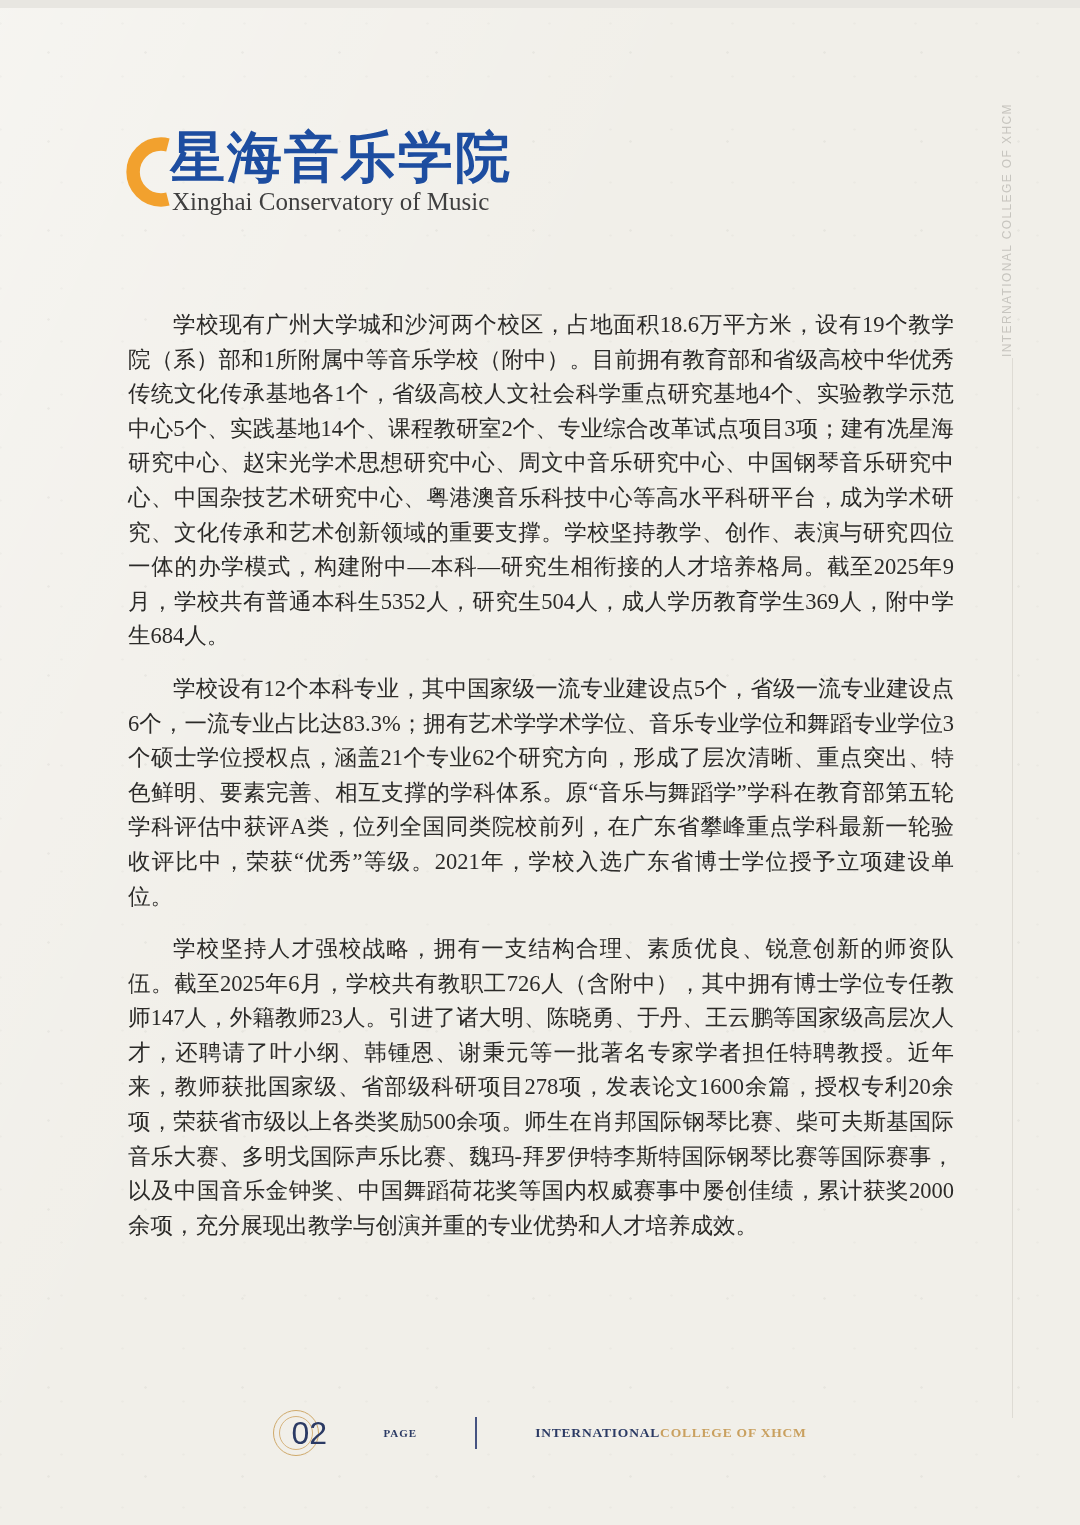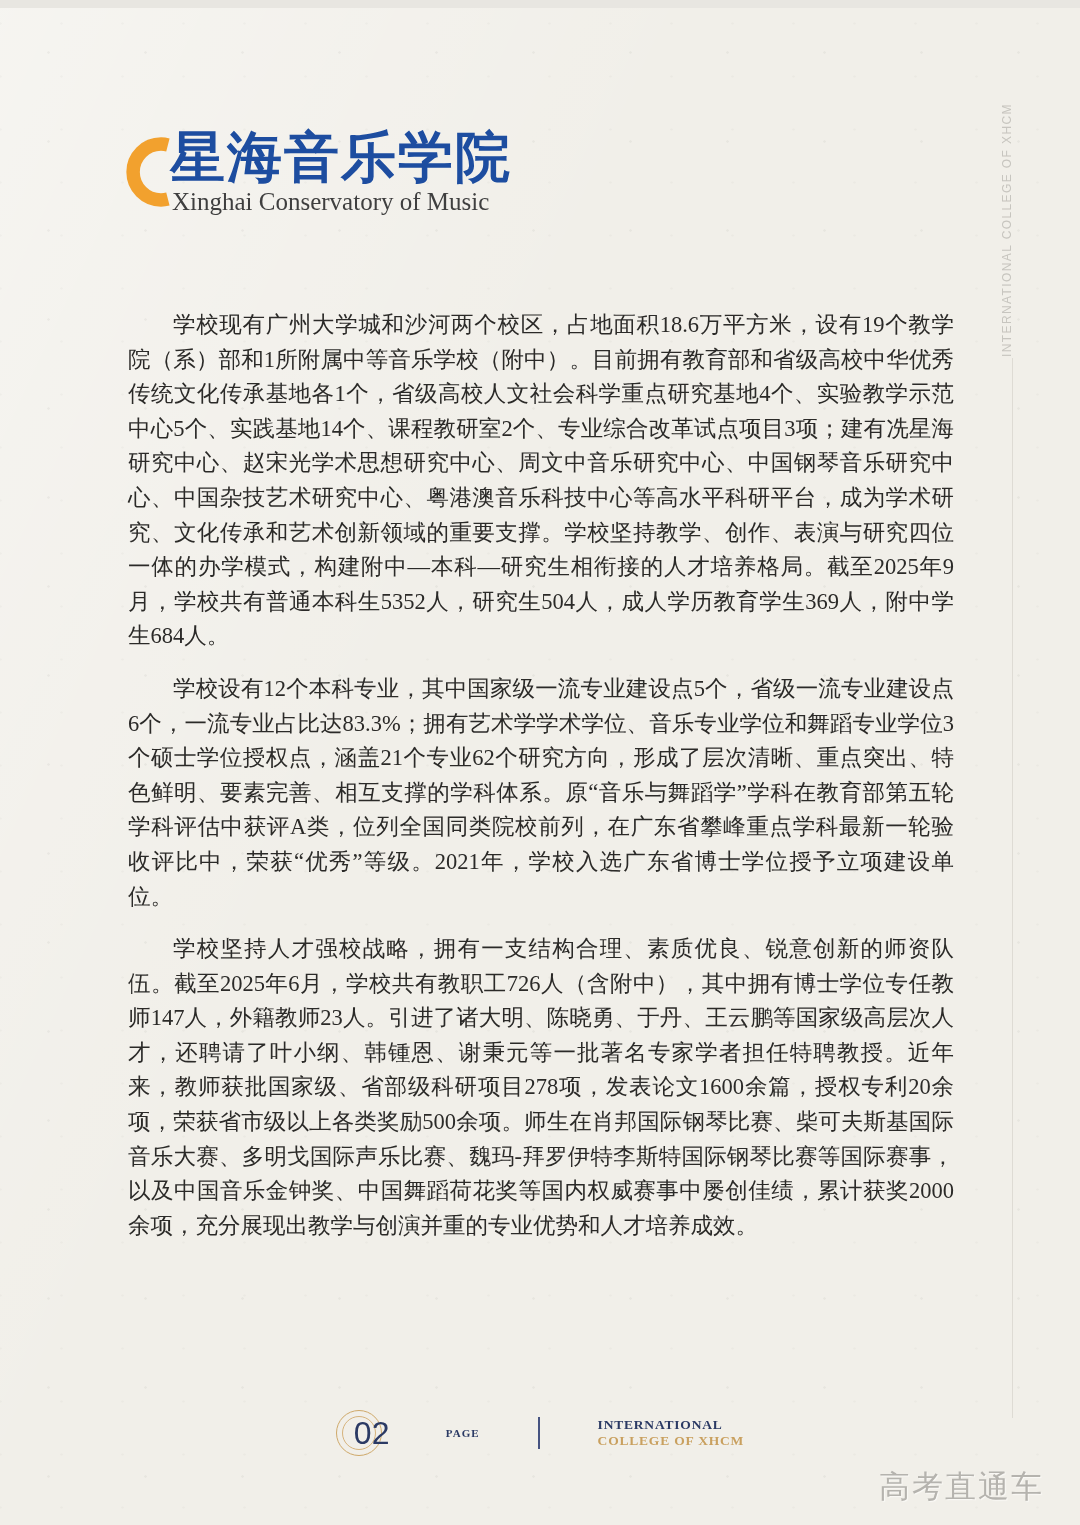--- a/index.html
+++ b/index.html
@@ -70,21 +70,21 @@
     position: absolute; left: 18px; top: 8px;
     font-family: "Liberation Sans", "DejaVu Sans", sans-serif;
     font-size: 32px; line-height: 34px; color: #2b3a64;
   }
   .page-label {
     margin-left: 4px;
     font-family: "Liberation Serif", "DejaVu Serif", serif;
     font-weight: 700; font-size: 11px; letter-spacing: 1px; color: #2b3a64;
   }
   .footer-divider { width: 2px; height: 32px; background: #465381; margin: 0 16px; }
-  .org { display: flex; flex-direction: column; justify-content: flex-end; }
+  .org { display: flex; flex-direction: row; justify-content: flex-end; }
   .org-line1 {
     font-family: "Liberation Serif", "DejaVu Serif", serif;
     font-weight: 700; font-size: 13.5px; letter-spacing: 0.8px; color: #2b3a64; line-height: 16px;
   }
   .org-line2 {
     font-family: "Liberation Serif", "DejaVu Serif", serif;
     font-weight: 700; font-size: 13.5px; letter-spacing: 0.8px; color: #c9a05f; line-height: 16px;
   }
 
   
@@ -124,15 +124,14 @@
       <span class="page-num">02</span>
     </div>
     <span class="page-label">PAGE</span>
     <span class="footer-divider"></span>
     <div class="org">
       <span class="org-line1">INTERNATIONAL</span>
       <span class="org-line2">COLLEGE OF XHCM</span>
     </div>
   </div>
 
-  <div class="watermark">高考直通车</div>
 
 </div>
 
 </body></html>

